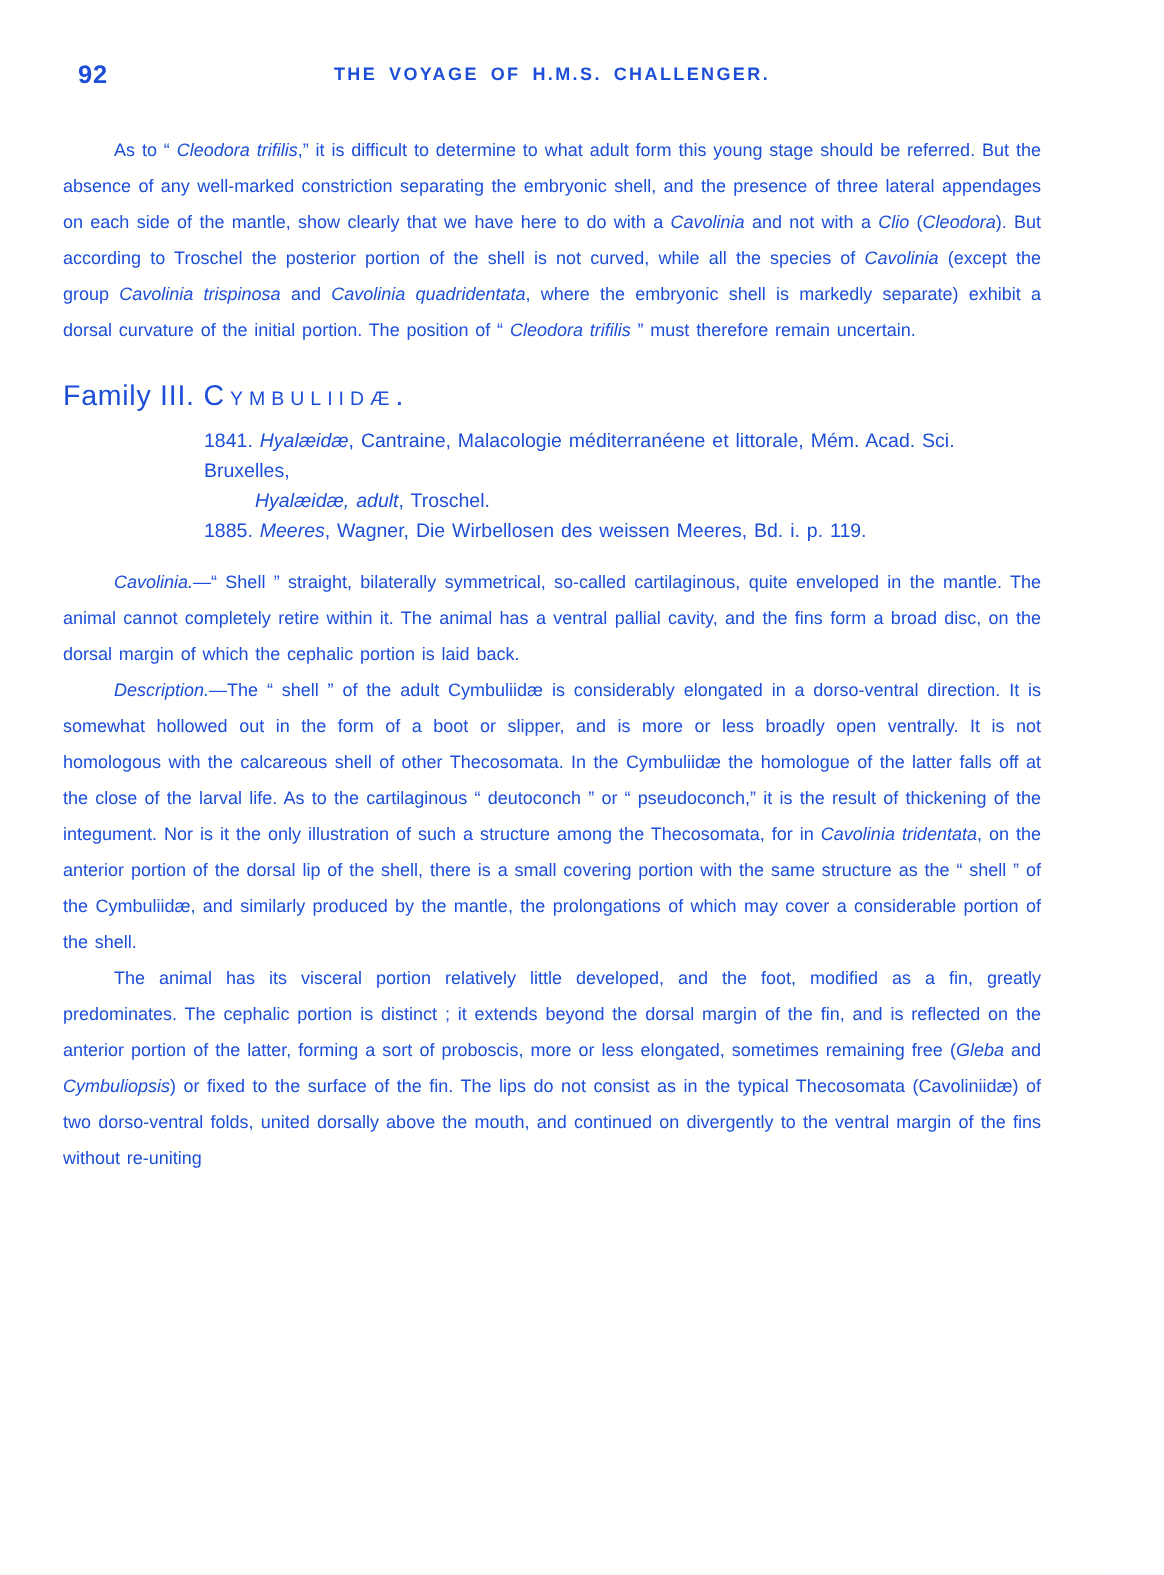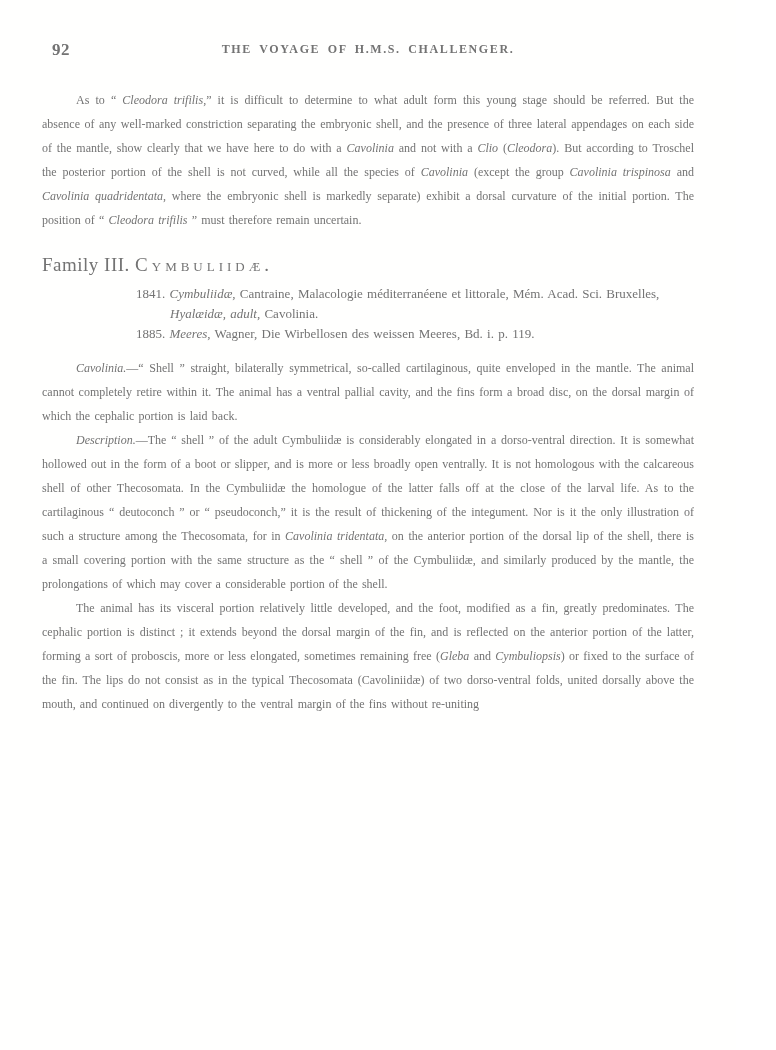--- a/index.html
+++ b/index.html
@@ -6,22 +6,22 @@
     margin: 0;
     padding: 0;
     background: #ffffff;
   }
   .page {
     position: relative;
     width: 736px;
     height: 1050px;
     margin: 0;
     background: #fffffe;
-    color: #737373;
-    font-family: Liberation Serif, serif;
+    color: #1d4ed8;
+    font-family: Liberation Sans, sans-serif;
     box-sizing: border-box;
     padding: 40px 42px 0 42px;
     overflow: hidden;
   }
   
   .running-head {
     position: relative;
     height: 22px;
     margin-bottom: 26px;
   }
@@ -92,22 +92,22 @@
   <header class="running-head">
     <span class="pgnum">92</span>
     <span class="rtitle">THE VOYAGE OF H.M.S. CHALLENGER.</span>
   </header>
 
   <p class="body indent"><span>As to “ </span><span class="it">Cleodora trifilis</span><span>,” it is difficult to determine to what adult form this young stage should be referred.  But the absence of any well-marked constriction separating the embryonic shell, and the presence of three lateral appendages on each side of the mantle, show clearly that we have here to do with a </span><span class="it">Cavolinia</span><span> and not with a </span><span class="it">Clio</span><span> (</span><span class="it">Cleodora</span><span>).  But according to Troschel the posterior portion of the shell is not curved, while all the species of </span><span class="it">Cavolinia</span><span> (except the group </span><span class="it">Cavolinia trispinosa</span><span> and </span><span class="it">Cavolinia quadridentata</span><span>, where the embryonic shell is markedly separate) exhibit a dorsal curvature of the initial portion.  The position of “ </span><span class="it">Cleodora trifilis</span><span> ” must therefore remain uncertain.</span></p>
 
   <h2 class="family"><span>Family III. </span><span class="sc">Cymbuliidæ.</span></h2>
 
   <div class="citations">
-    <p class="cite c1"><span>1841.  </span><span class="it">Cymbuliidæ</span><span>, Cantraine, Malacologie méditerranéene et littorale, Mém. Acad. Sci. Bruxelles,</span></p>
-    <p class="cite c3"><span class="it">Hyalæidæ, adult</span><span>, Cavolinia.</span></p>
+    <p class="cite c1"><span>1841.  </span><span class="it">Hyalæidæ</span><span>, Cantraine, Malacologie méditerranéene et littorale, Mém. Acad. Sci. Bruxelles,</span></p>
+    <p class="cite c3"><span class="it">Hyalæidæ, adult</span><span>, Troschel.</span></p>
     <p class="cite c4"><span>1885.  </span><span class="it">Meeres</span><span>, Wagner, Die Wirbellosen des weissen Meeres, Bd. i. p. 119.</span></p>
   </div>
 
   <p class="body indent"><span class="it">Cavolinia.</span><span>—“ Shell ” straight, bilaterally symmetrical, so-called cartilaginous, quite enveloped in the mantle.  The animal cannot completely retire within it.  The animal has a ventral pallial cavity, and the fins form a broad disc, on the dorsal margin of which the cephalic portion is laid back.</span></p>
 
   <p class="body indent blockgap"><span class="it">Description.</span><span>—The “ shell ” of the adult Cymbuliidæ is considerably elongated in a dorso-ventral direction.  It is somewhat hollowed out in the form of a boot or slipper, and is more or less broadly open ventrally.  It is not homologous with the calcareous shell of other Thecosomata.  In the Cymbuliidæ the homologue of the latter falls off at the close of the larval life.  As to the cartilaginous “ deutoconch ” or “ pseudoconch,” it is the result of thickening of the integument.  Nor is it the only illustration of such a structure among the Thecosomata, for in </span><span class="it">Cavolinia tridentata</span><span>, on the anterior portion of the dorsal lip of the shell, there is a small covering portion with the same structure as the “ shell ” of the Cymbuliidæ, and similarly produced by the mantle, the prolongations of which may cover a considerable portion of the shell.</span></p>
 
 
   <p class="body indent blockgap"><span>The animal has its visceral portion relatively little developed, and the foot, modified as a fin, greatly predominates.  The cephalic portion is distinct ; it extends beyond the dorsal margin of the fin, and is reflected on the anterior portion of the latter, forming a sort of proboscis, more or less elongated, sometimes remaining free (</span><span class="it">Gleba</span><span> and </span><span class="it">Cymbuliopsis</span><span>) or fixed to the surface of the fin.  The lips do not consist as in the typical Thecosomata (Cavoliniidæ) of two dorso-ventral folds, united dorsally above the mouth, and continued on divergently to the ventral margin of the fins without re-uniting</span></p>
 

